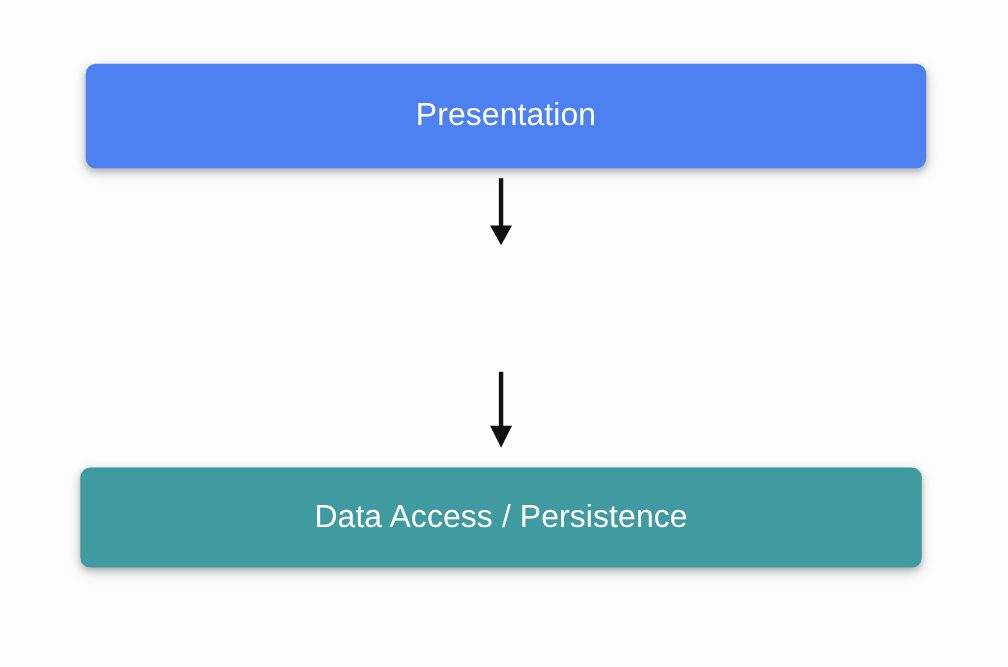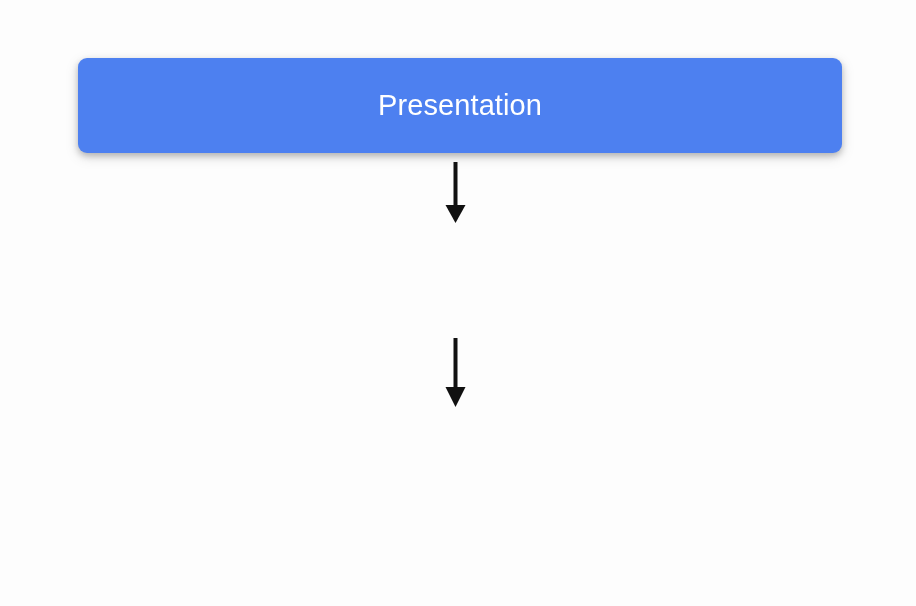--- a/index.html
+++ b/index.html
@@ -112,14 +112,17 @@
   </div>
 
 
   <div class="connector" id="connector-2">
     <svg width="48" height="78" viewBox="0 0 48 78" xmlns="http://www.w3.org/2000/svg">
       <line x1="23.5" y1="2" x2="23.5" y2="54" stroke="#111111" stroke-width="4"></line>
       <polygon points="13.5,51 33.5,51 23.5,71" fill="#111111"></polygon>
     </svg>
   </div>
 
+  <div class="layer-box" id="box-data-access" style="background: rgb(64, 155, 160);">
+    <span class="layer-label" style="color: rgb(255, 255, 255);">Data Access / Persistence</span>
+  </div>
 
 </div>
 
 </body></html>

